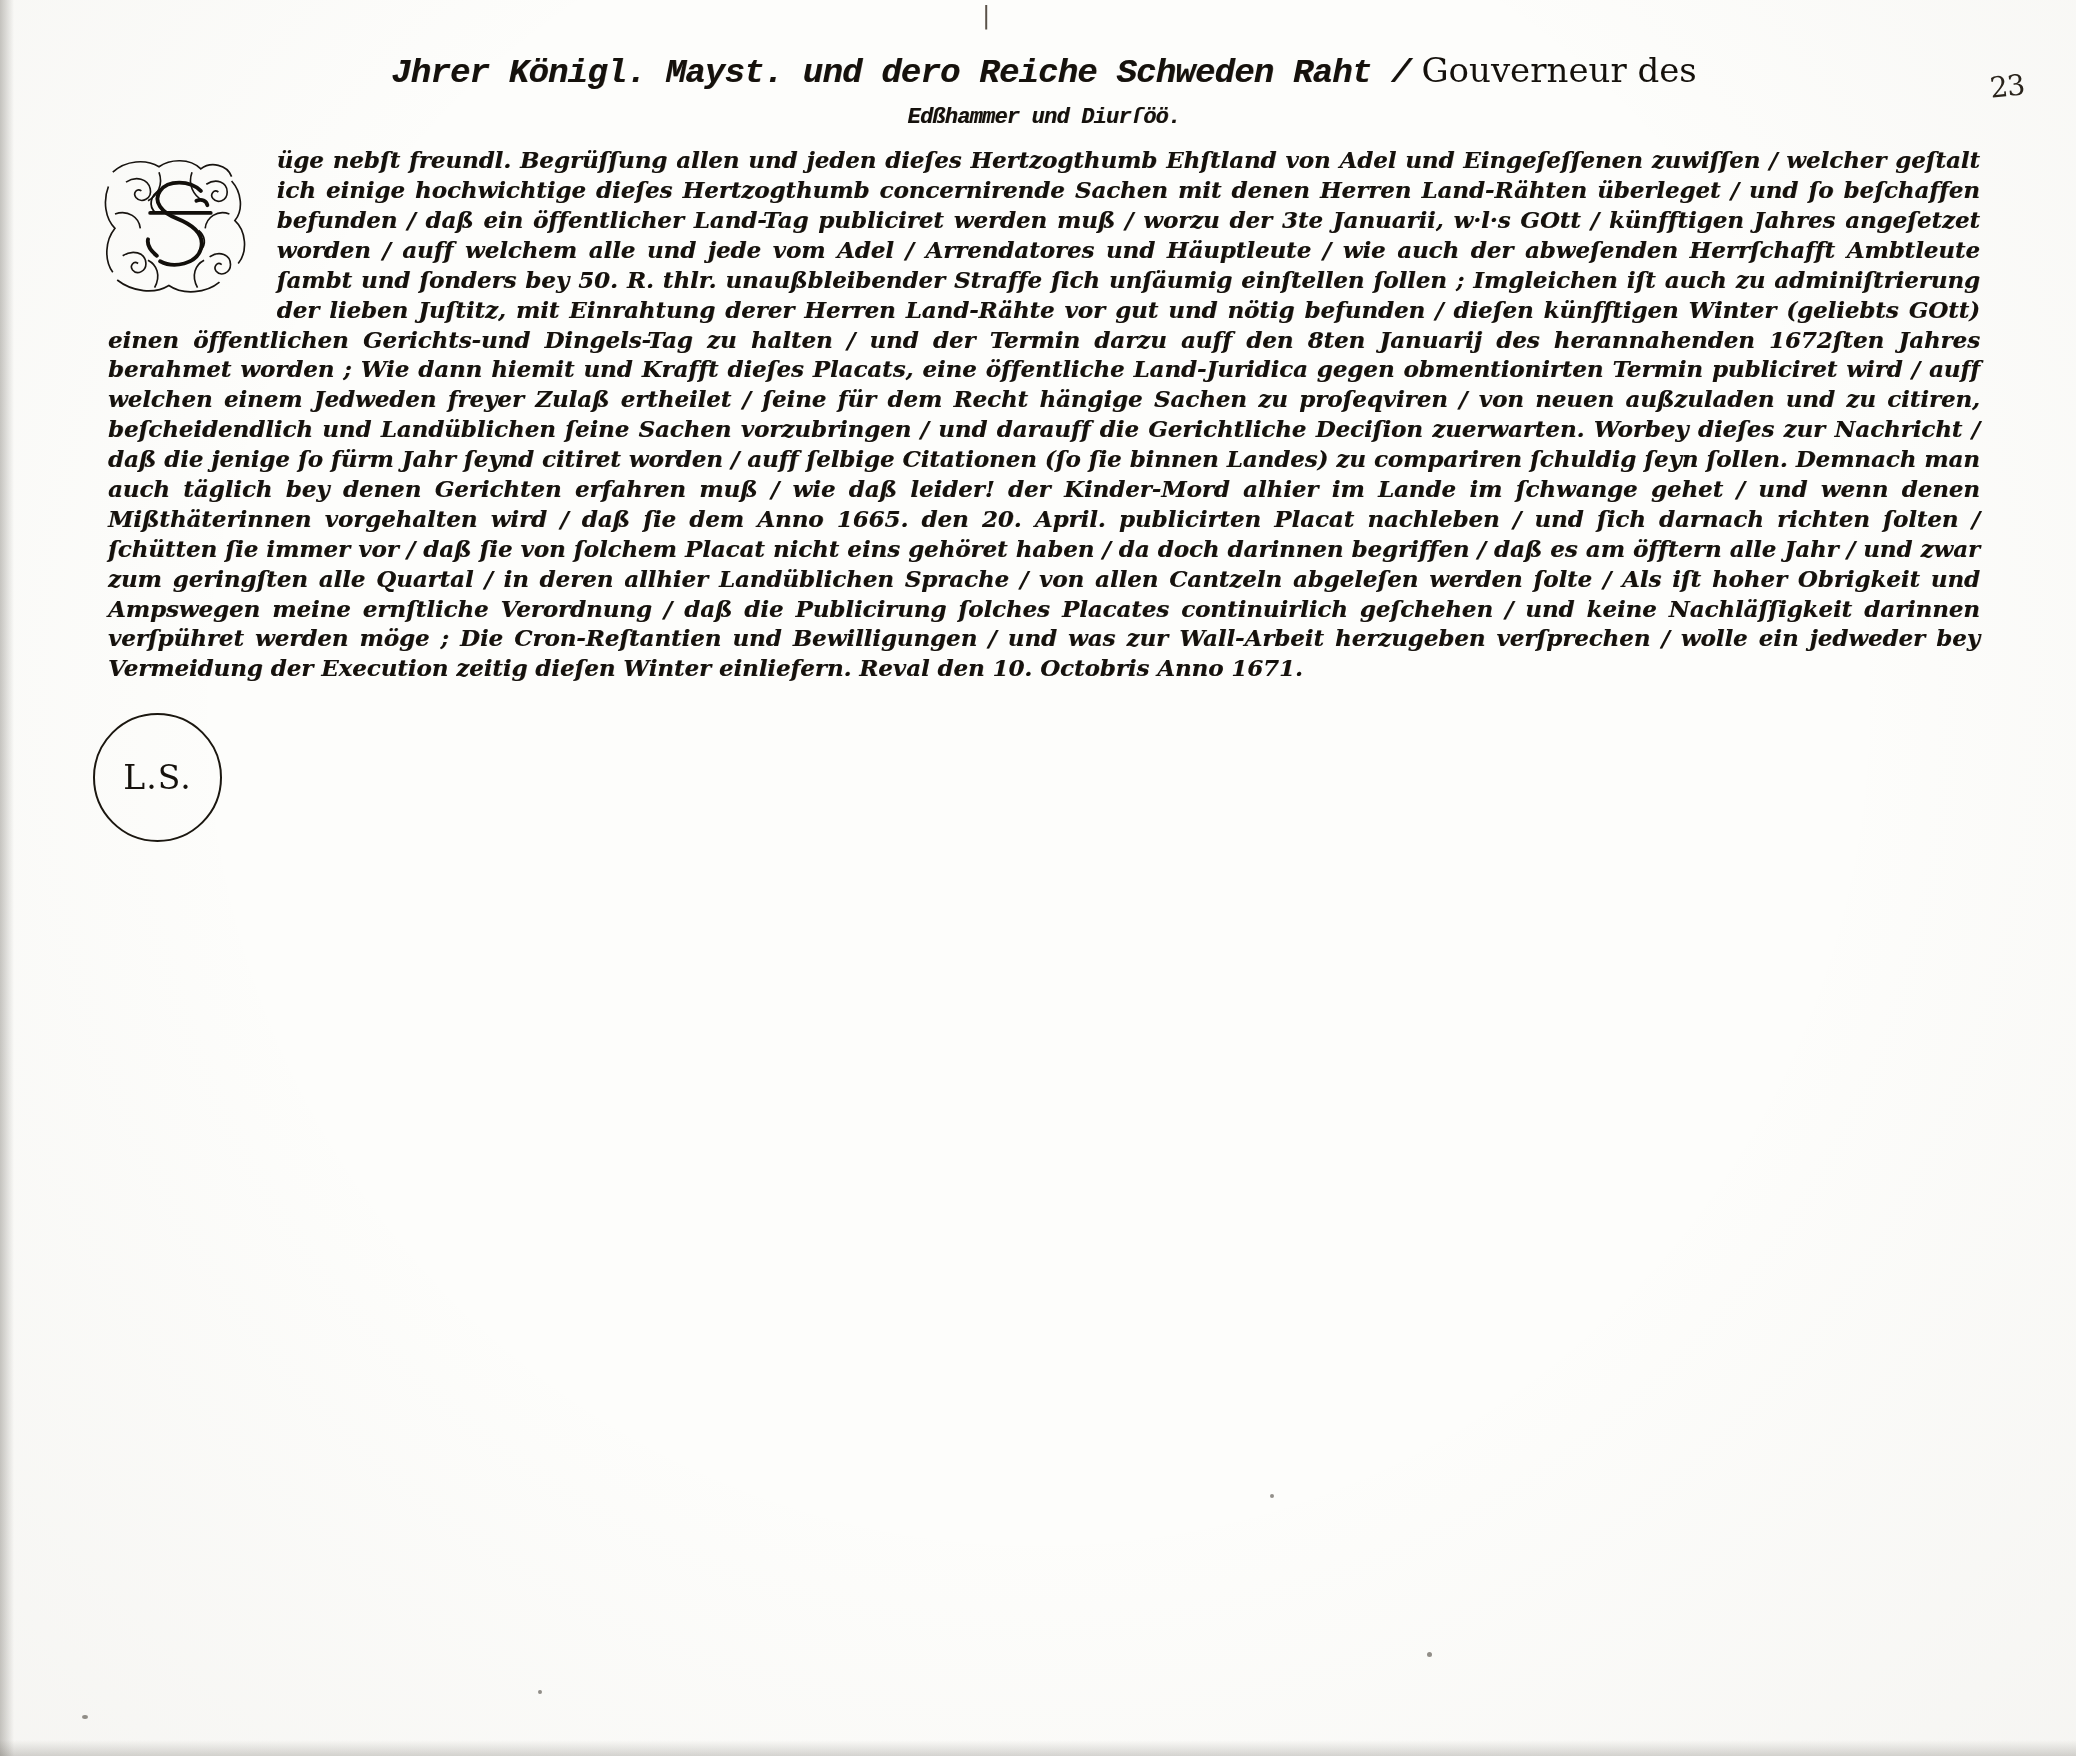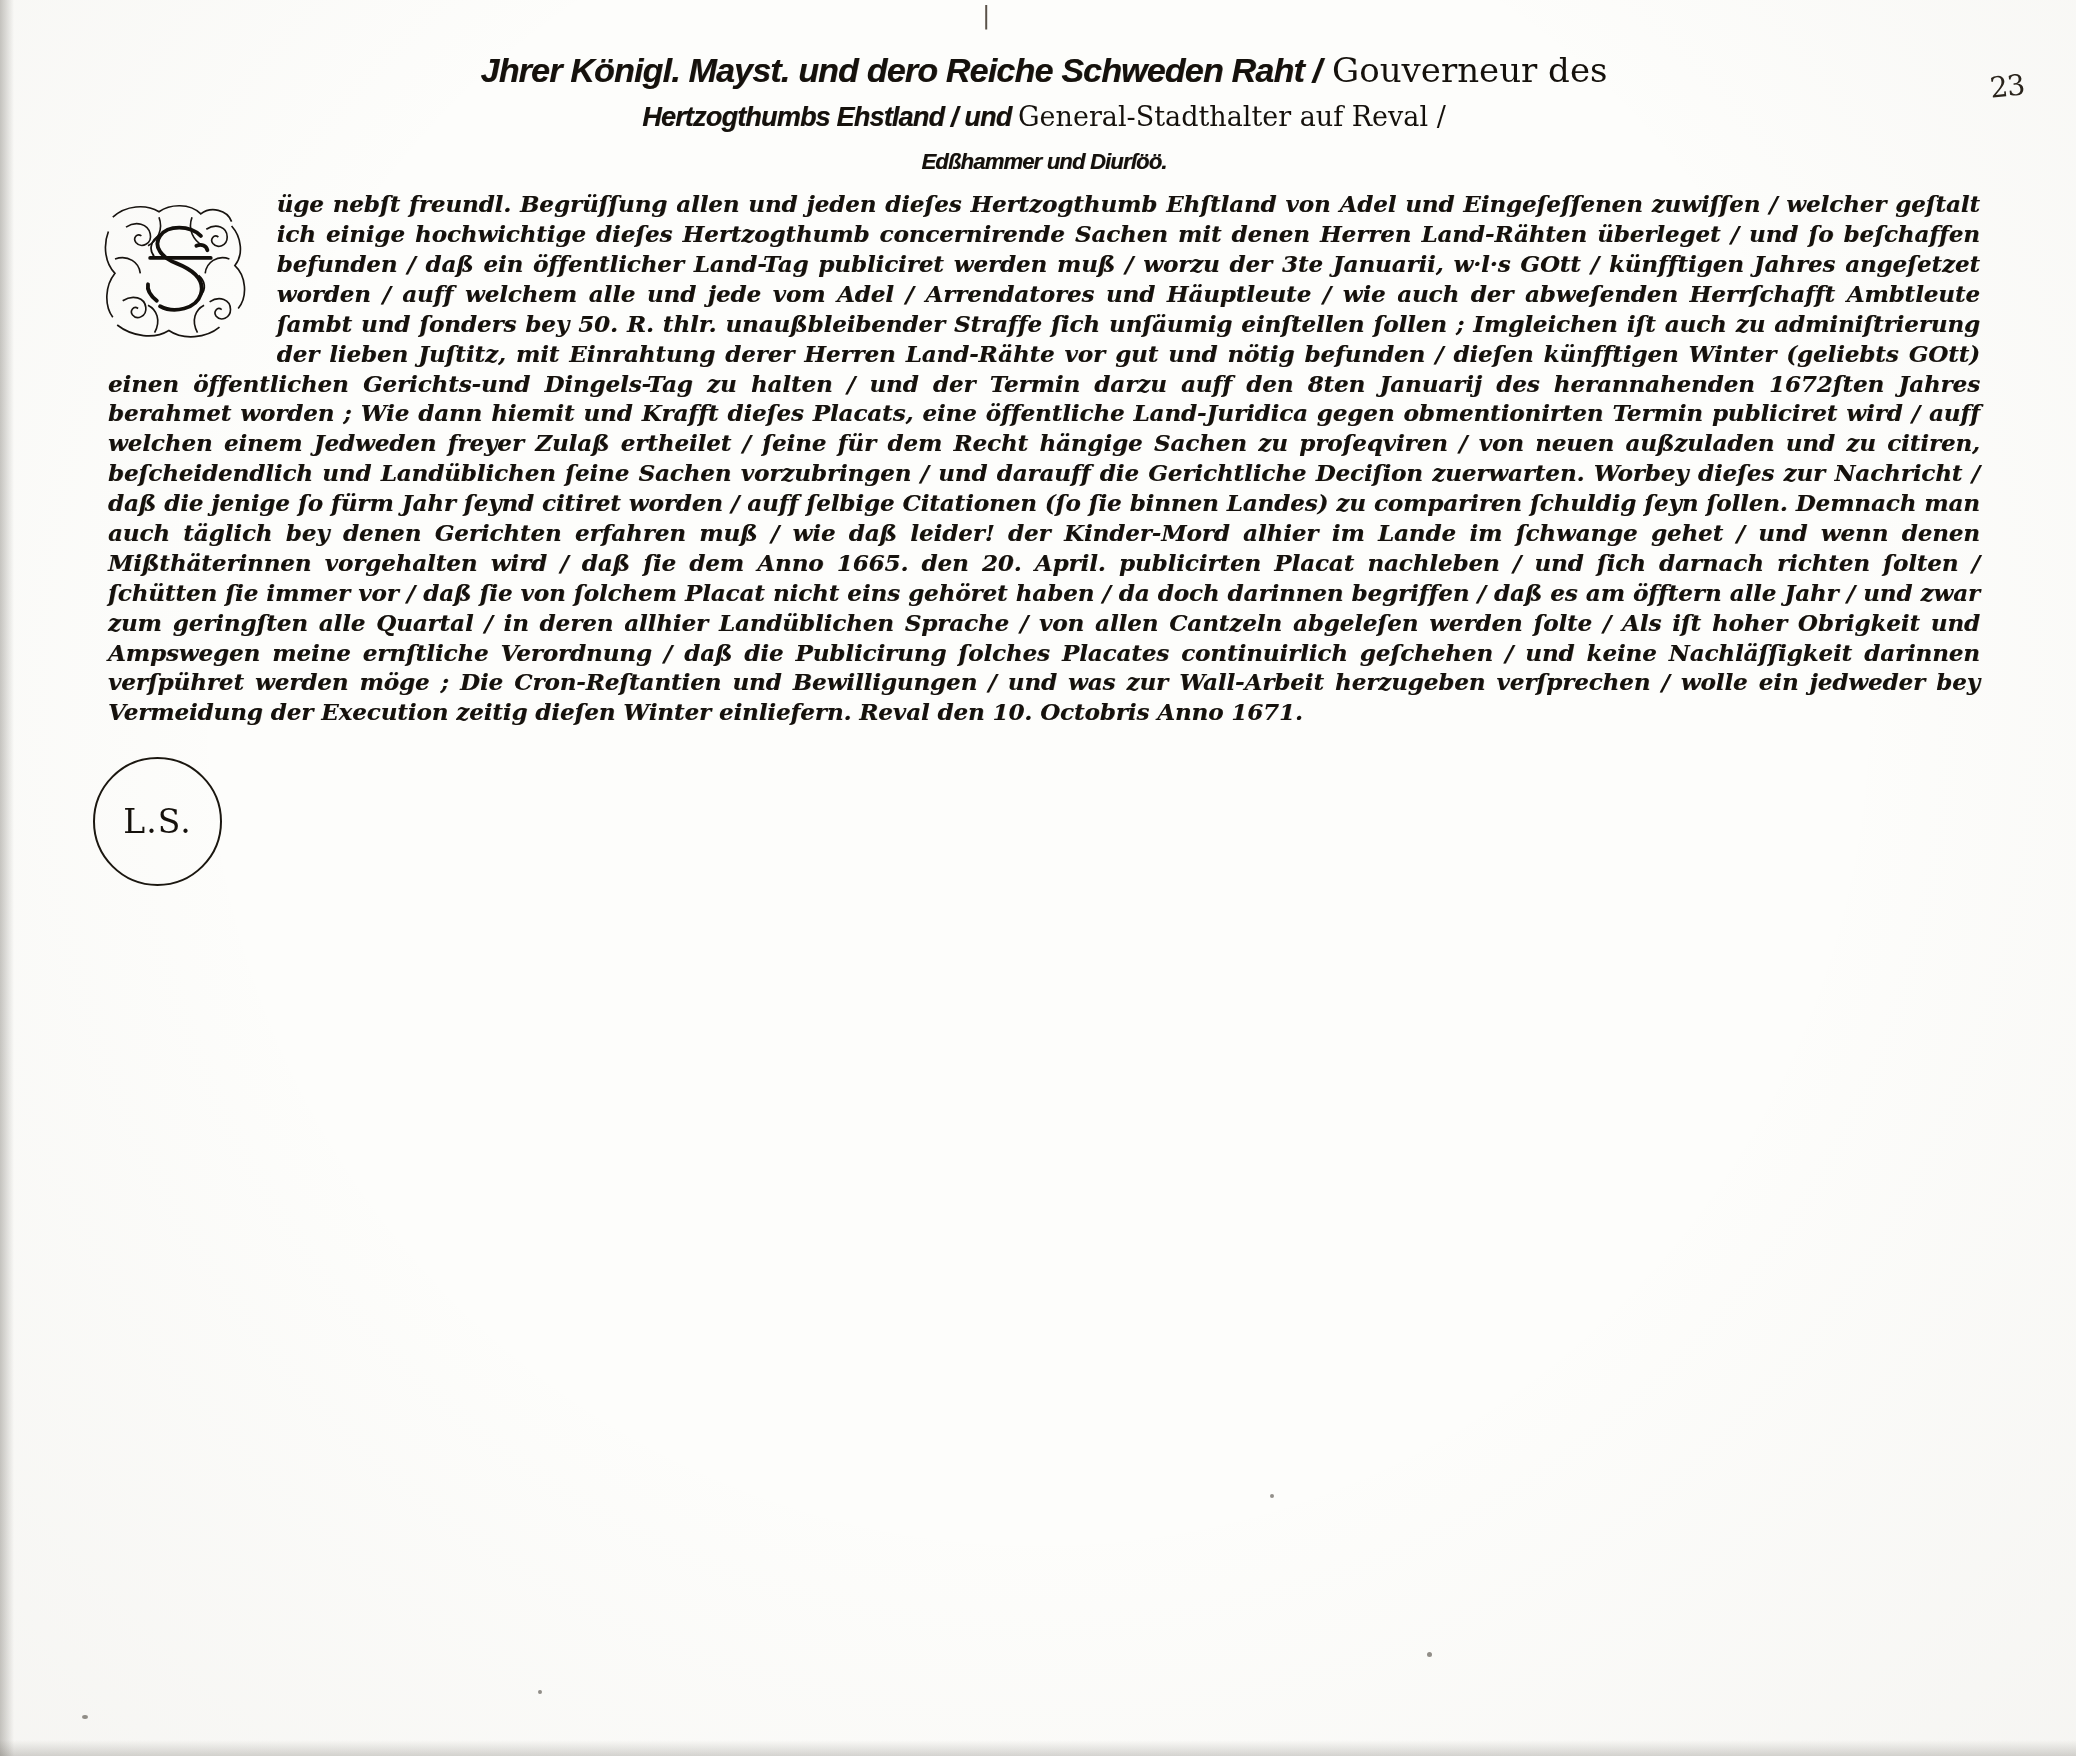--- a/index.html
+++ b/index.html
@@ -73,21 +73,21 @@
 
   
   .head-line-1 {
     text-align: center;
     font-size: 34px;
     line-height: 1.05;
     white-space: nowrap;
     margin: 0 0 14.3px 0;
   }
   .fraktur {
-    font-family: Liberation Sans, sans-serif;
+    font-family: Liberation Mono, monospace;
     font-weight: 700;
     font-style: italic;
     letter-spacing: -0.8px;
     text-shadow: 0.5px 0 0 rgba(20,16,12,0.55);
   }
   .roman {
     font-family: "DejaVu Serif", serif;
     font-weight: 400;
     font-style: normal;
     letter-spacing: 0px;
@@ -196,24 +196,20 @@
   <div class="topmark">|</div>
   <div class="folio">23</div>
 
   <div class="content">
 
     <div class="head-line-1">
       <span class="fraktur">Jhrer Königl. Mayst. und dero Reiche Schweden Raht /</span>
       <span class="roman">Gouverneur des</span>
     </div>
 
-    <div class="head-line-2">
-      <span class="fraktur">Hertzogthumbs Ehstland / und </span>
-      <span class="roman">General-Stadthalter auf Reval /</span>
-    </div>
 
 
     <div class="head-line-4 fraktur">Edßhammer und Diurſöö.</div>
 
     <div class="body-block">
 
       <div class="dropcap">
         <svg width="176" height="165" viewBox="0 0 320 300" xmlns="http://www.w3.org/2000/svg">
           <g fill="none" stroke="#181410" stroke-width="3">
 

